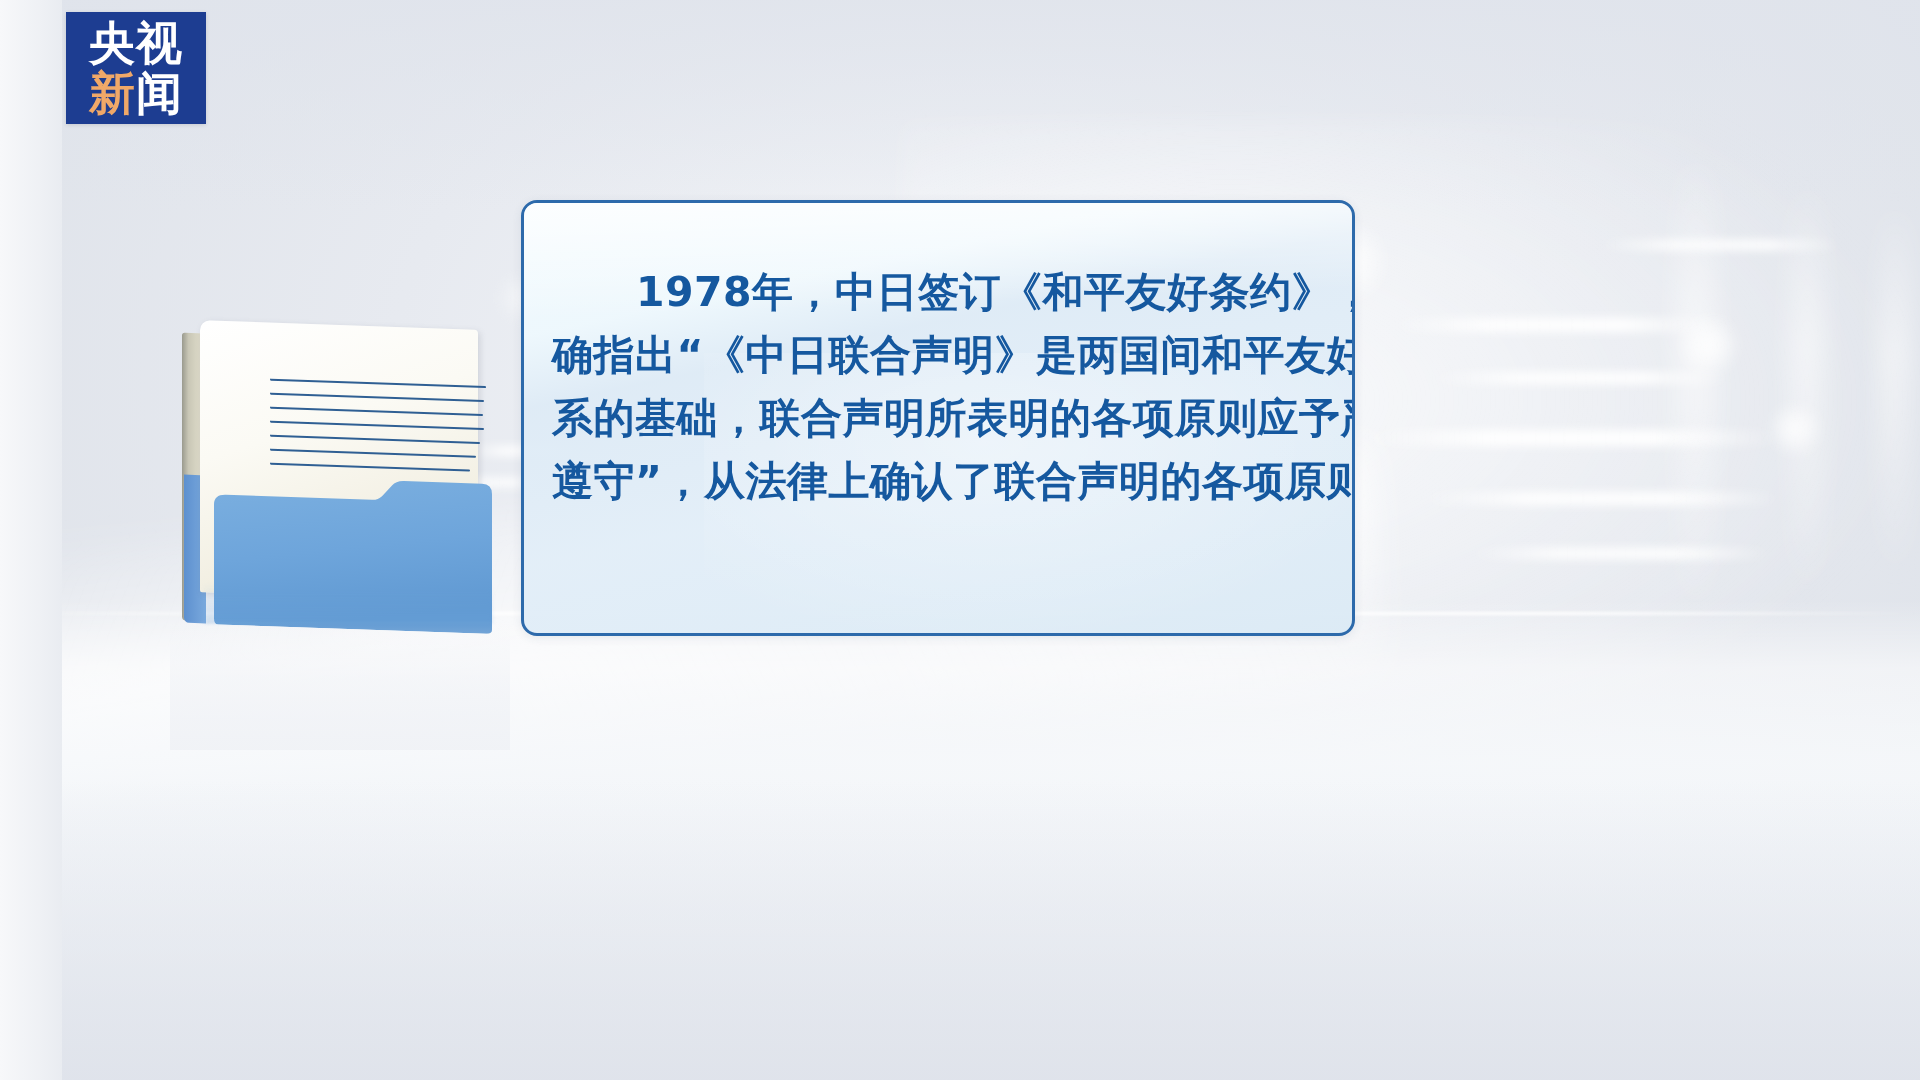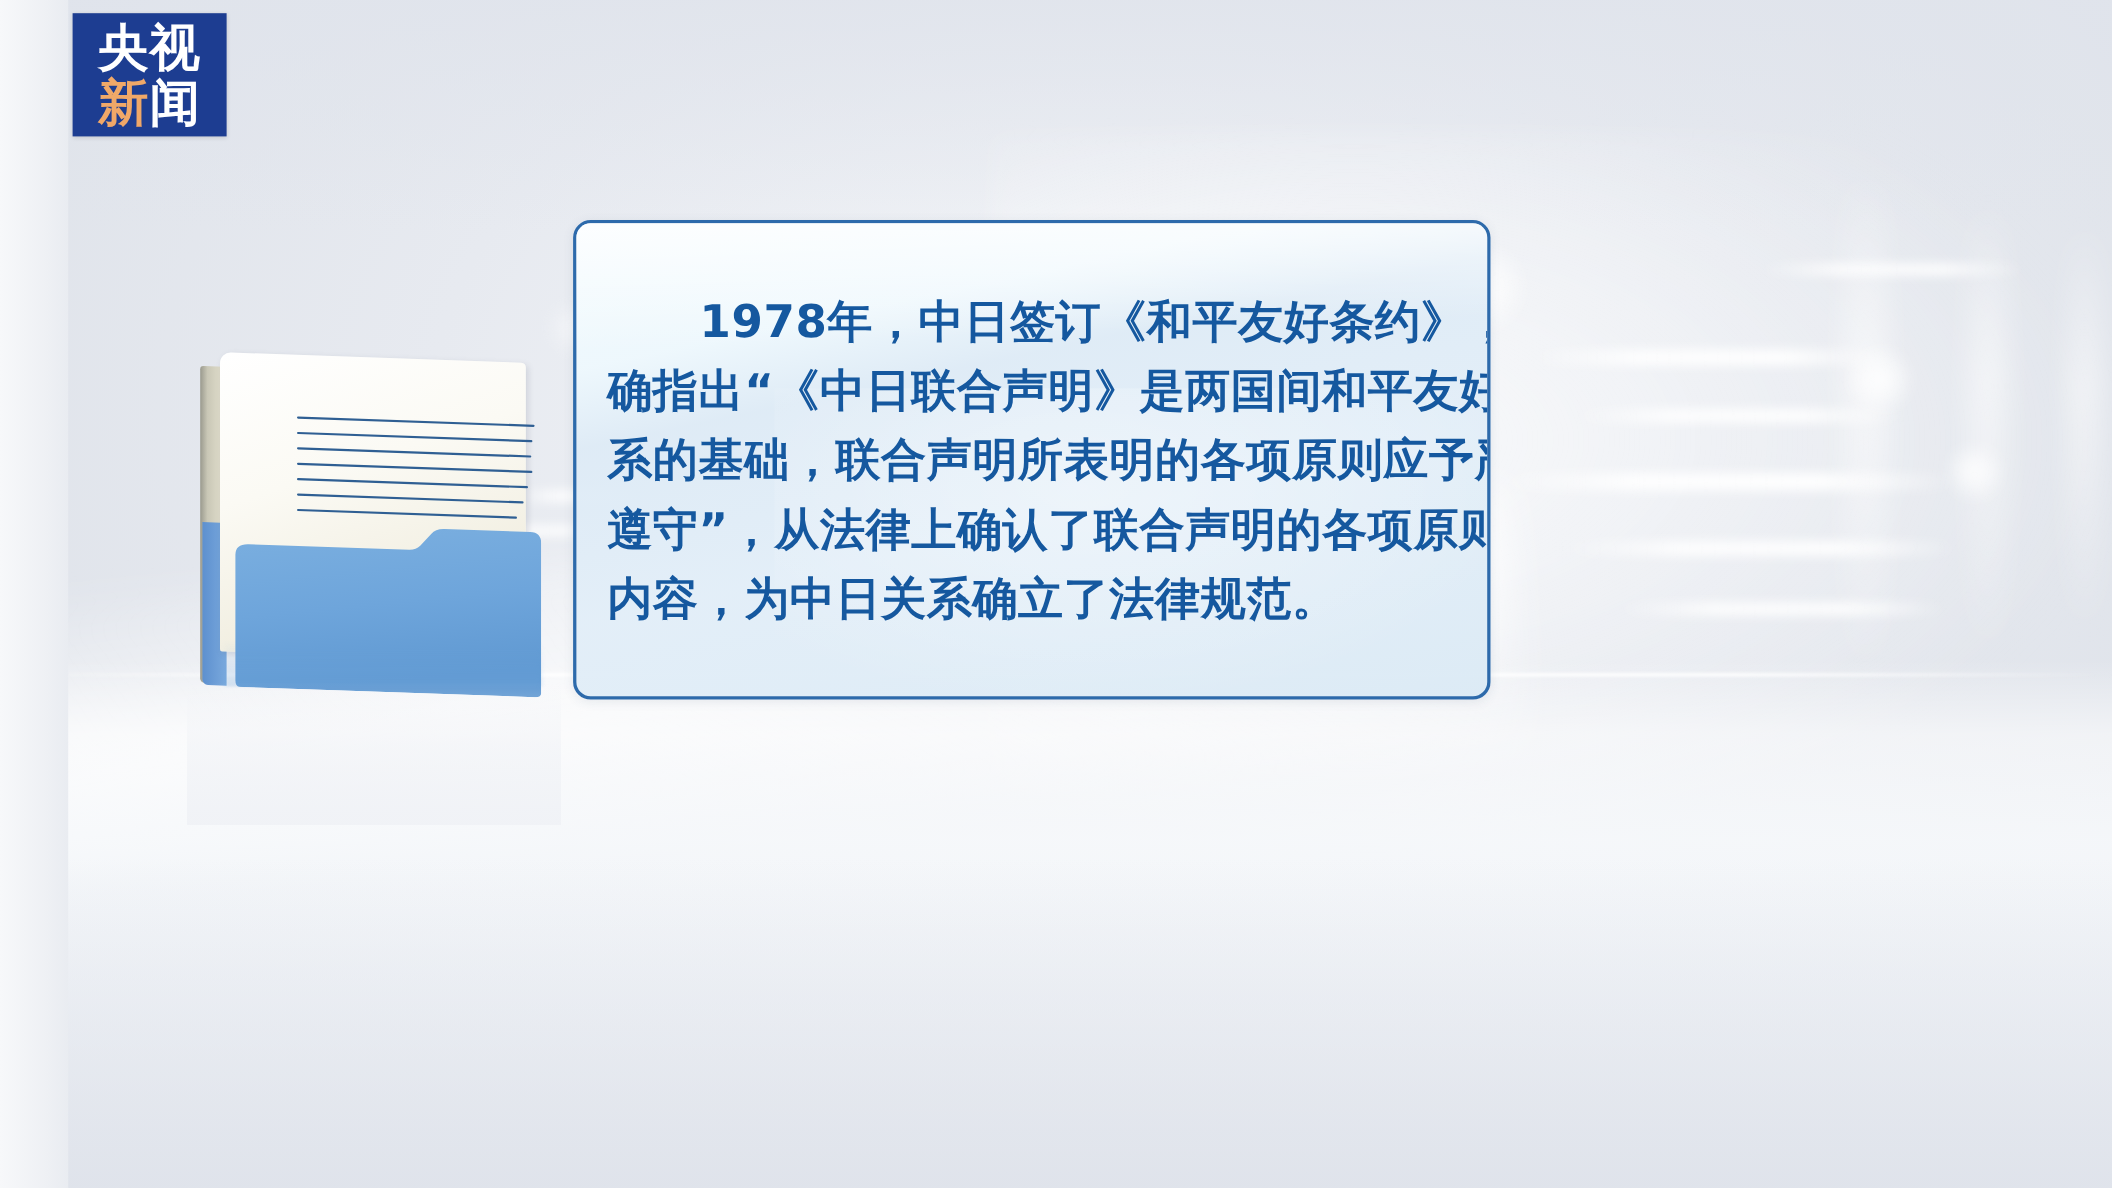--- a/index.html
+++ b/index.html
@@ -316,17 +316,16 @@
   <div class="refl-mask"></div>
 
   <div class="card">
     <div class="card-sheen"></div>
     <div class="card-sheen2"></div>
     <div class="card-text">
       <span class="card-line"><span class="indent"></span><span>1978年，中日签订《和平友好条约》，明</span></span>
       <span class="card-line">确指出“《中日联合声明》是两国间和平友好关</span>
       <span class="card-line">系的基础，联合声明所表明的各项原则应予严格</span>
       <span class="card-line">遵守”，从法律上确认了联合声明的各项原则和</span>
-      <span class="card-line">内容，为中日关系确立了法律规范。</span>
     </div>
   </div>
 
 </div>
 
 </body></html>

